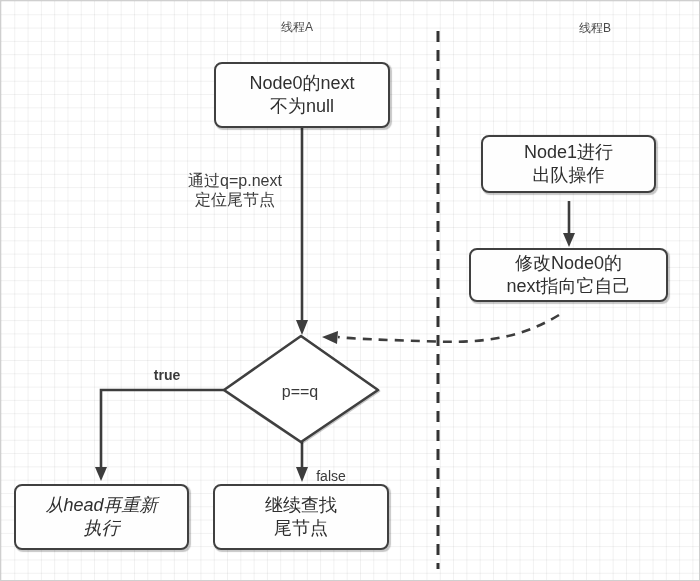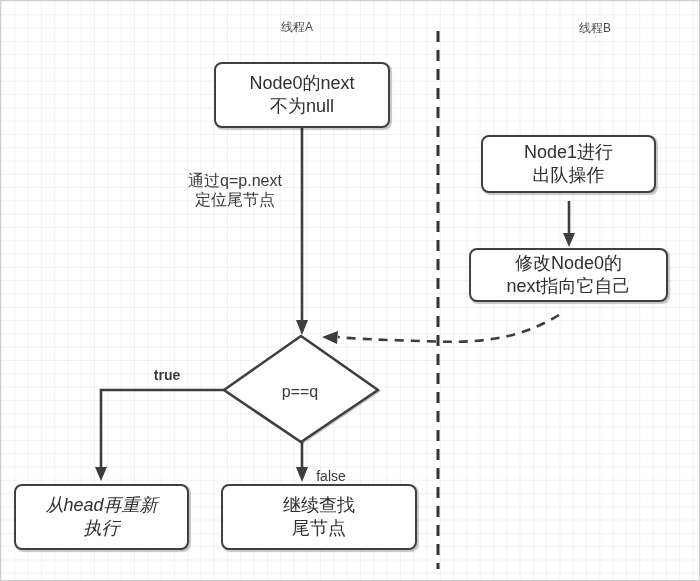--- a/index.html
+++ b/index.html
@@ -94,21 +94,21 @@
     transform: translate(-50%, -50%);
     font-size: 14px;
     color: #3a3a3a;
     white-space: nowrap;
   }
   
   #node0      { left: 213px; top: 61px;  width: 176px; height: 66px; }
   #node1      { left: 480px; top: 134px; width: 175px; height: 58px; }
   #modify     { left: 468px; top: 247px; width: 199px; height: 54px; }
   #restart    { left: 13px;  top: 483px; width: 175px; height: 66px; font-style: italic; }
-  #continue   { left: 212px; top: 483px; width: 196px; height: 66px; margin-left: 8px; }
+  #continue   { left: 212px; top: 483px; width: 176px; height: 66px; }
   #lane-a     { left: 296px; top: 26px; }
   #lane-b     { left: 594px; top: 27px; text-align: center; }
   #locate-lbl { left: 234px; top: 190px; }
   #true-lbl   { left: 166px; top: 374px; font-weight: bold; }
   #false-lbl  { left: 330px; top: 451px; margin-top: 24px; }
 </style>
 </head>
 <body>
 
 <div class="canvas">

